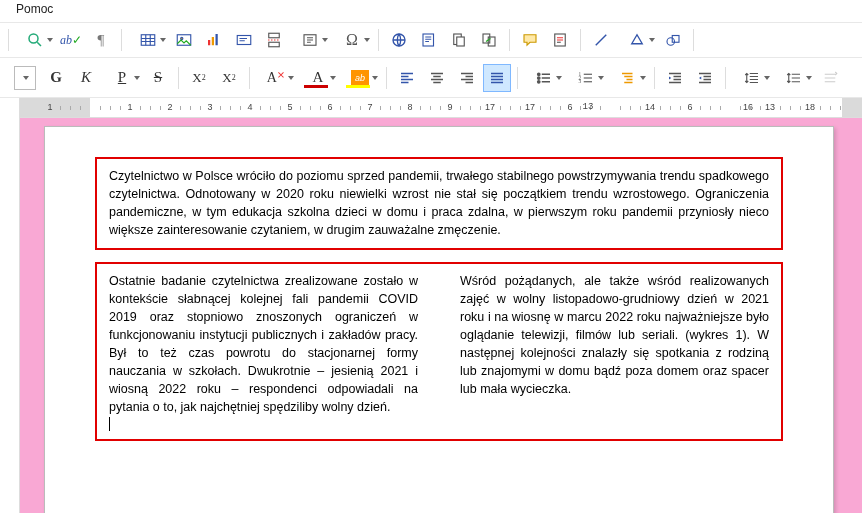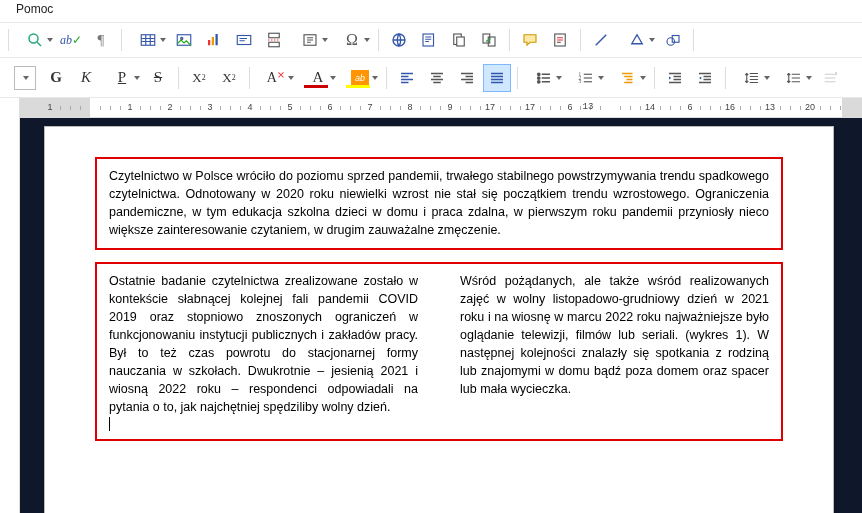--- a/index.html
+++ b/index.html
@@ -28,21 +28,21 @@
   .fbtn .barU { position: absolute; bottom: 4px; left: 6px; right: 10px; height: 3px; }
   .fbtn.withdrop { width: 40px; }
   .workspace { display: flex; height: calc(513px - 22px - 36px - 40px); background: #f0f0f0; }
   .vruler { width: 20px; background: #fff; border-right: 1px solid #ddd; }
   .docwrap { flex: 1; display: flex; flex-direction: column; }
   .hruler { height: 20px; background: #fff; border-bottom: 1px solid #ddd; position: relative; font-size: 8px; color: #555; overflow: hidden; }
   .hruler .tick { position: absolute; top: 4px; height: 12px; border-left: 1px solid #999; }
   .hruler .tick.minor { top: 8px; height: 4px; border-left: 1px solid #aaa; }
   .hruler .num { position: absolute; top: 4px; font-size: 9px; color: #444; transform: translateX(-50%); }
   .hruler .shade { position: absolute; top: 0; bottom: 0; background: #dadada; }
-  .docarea { flex: 1; overflow: hidden; background: #0f172a; position: relative; }
+  .docarea { flex: 1; overflow: hidden; background: #f9a8d4; position: relative; }
   .page { position: absolute; left: 24px; top: 8px; width: 790px; min-height: 420px; background: #fff; border: 1px solid #bbb; box-shadow: 2px 2px 4px rgba(0,0,0,0.15); padding: 30px 50px; }
   .redbox { border: 2px solid #e10000; padding: 8px 12px; margin-bottom: 12px; position: relative; }
   .para { font-family: Verdana, Geneva, sans-serif; font-size: 12.5px; line-height: 1.45; color: #000; text-align: justify; }
   .cols { display: flex; gap: 42px; }
   .col { flex: 1; }
   .cursor { display:inline-block; width:1px; height:14px; background:#000; vertical-align: text-bottom; }
   .highlight-icon { background: #ff9500; color: #fff; width: 18px; height: 16px; display: inline-flex; align-items: center; justify-content: center; font-size: 9px; font-family: sans-serif; }
 </style>
 </head>
 <body>
@@ -362,29 +362,29 @@
         <div class="tick minor" style="left: 610px;"></div>
         <div class="tick minor" style="left: 620px;"></div>
         <div class="num" style="left: 630px;">14</div>
         <div class="tick minor" style="left: 640px;"></div>
         <div class="tick minor" style="left: 650px;"></div>
         <div class="tick minor" style="left: 660px;"></div>
         <div class="num" style="left: 670px;">6</div>
         <div class="tick minor" style="left: 680px;"></div>
         <div class="tick minor" style="left: 690px;"></div>
         <div class="tick minor" style="left: 700px;"></div>
-        <div class="num" style="left: 710px;">16</div>
+        <div class="num" style="left: 728px;">16</div>
         <div class="tick minor" style="left: 720px;"></div>
         <div class="tick minor" style="left: 730px;"></div>
         <div class="tick minor" style="left: 740px;"></div>
         <div class="num" style="left: 750px;">13</div>
         <div class="tick minor" style="left: 760px;"></div>
         <div class="tick minor" style="left: 770px;"></div>
         <div class="tick minor" style="left: 780px;"></div>
-        <div class="num" style="left: 790px;">20</div>
+        <div class="num" style="left: 790px;">18</div>
         <div class="tick minor" style="left: 800px;"></div>
         <div class="tick minor" style="left: 810px;"></div>
         <div class="tick minor" style="left: 820px;"></div>
       </div>
     <div class="docarea">
       <div class="page">
         <div class="redbox">
           <div class="para">Czytelnictwo w Polsce wróciło do poziomu sprzed pandemii, trwałego stabilnego powstrzymywania trendu spadkowego czytelnictwa. Odnotowany w 2020 roku niewielki wzrost nie stał się początkiem trendu wzrostowego. Ograniczenia pandemiczne, w tym edukacja szkolna dzieci w domu i praca zdalna, w pierwszym roku pandemii przyniosły nieco większe zainteresowanie czytaniem, w drugim zauważalne zmęczenie.</div>
         </div>
         <div class="redbox">

